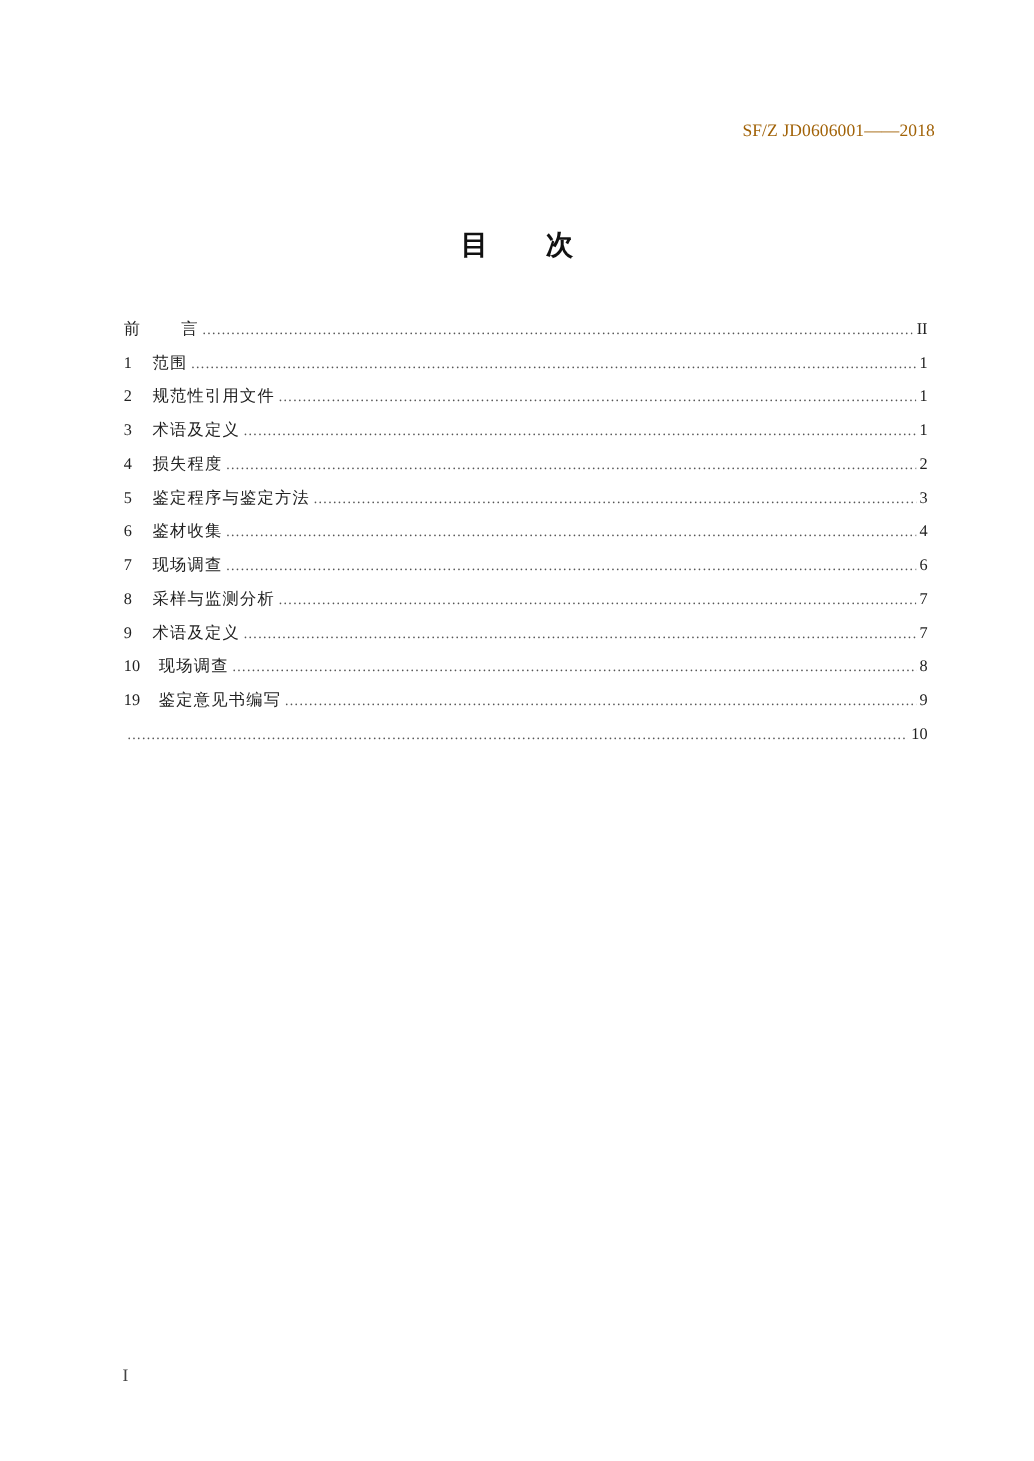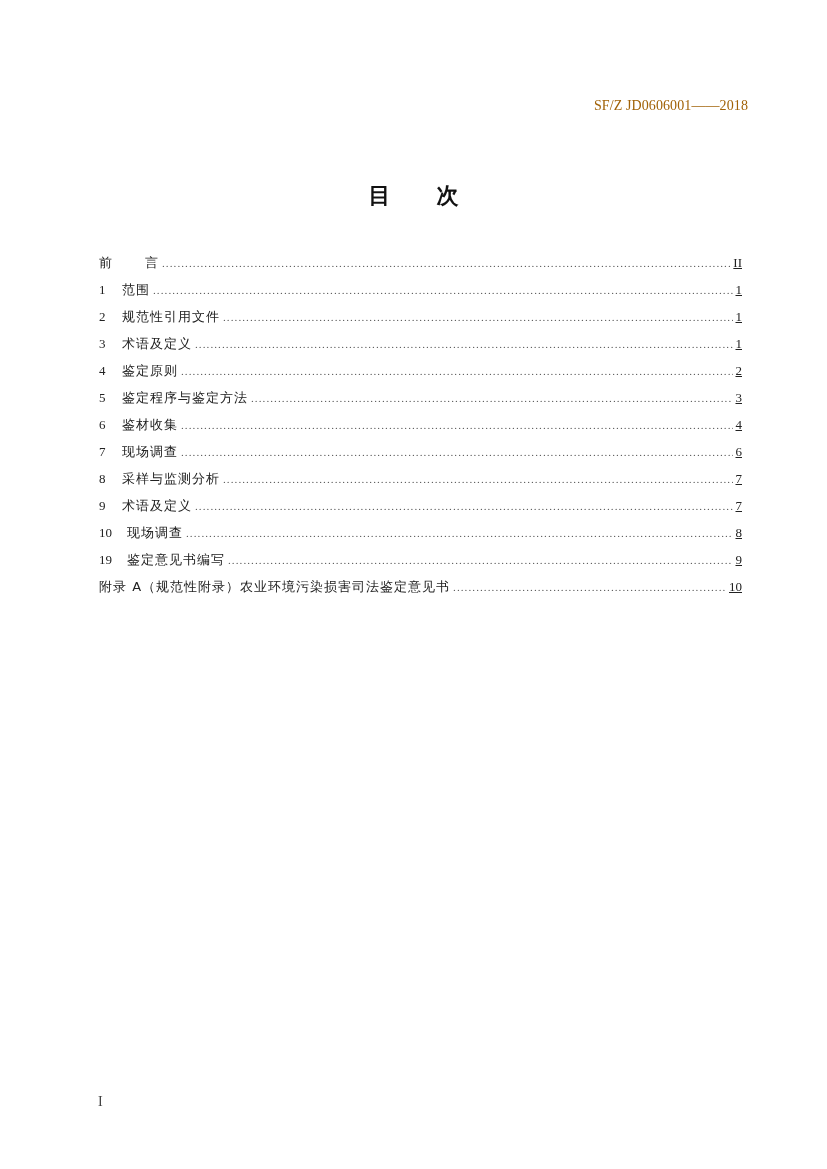--- a/index.html
+++ b/index.html
@@ -69,21 +69,20 @@
       font-size: 11px;
       letter-spacing: 1.1px;
     }
     .toc-dots::after {
       content: "..................................................................................................................................................................................................................................................";
     }
     .toc-page {
       font-family: "Liberation Serif", "DejaVu Serif", serif;
       white-space: nowrap;
       text-align: right;
-      text-decoration: underline;
     }
     .footer-page {
       position: absolute;
       top: 1094px;
       left: 98px;
       font-family: "Liberation Serif", "DejaVu Serif", serif;
       font-size: 14px;
       color: #444;
     }
   </style>
@@ -122,21 +121,21 @@
 
   <div class="toc-row">
     <span class="toc-num" style="width:23px;">3</span>
     <span class="toc-label">术语及定义</span>
     <span class="toc-dots"></span>
     <span class="toc-page">1</span>
   </div>
 
   <div class="toc-row">
     <span class="toc-num" style="width:23px;">4</span>
-    <span class="toc-label">鉴定原则</span>
+    <span class="toc-label">损失程度</span>
     <span class="toc-dots"></span>
     <span class="toc-page">2</span>
   </div>
 
   <div class="toc-row">
     <span class="toc-num" style="width:23px;">5</span>
     <span class="toc-label">鉴定程序与鉴定方法</span>
     <span class="toc-dots"></span>
     <span class="toc-page">3</span>
   </div>
@@ -177,19 +176,18 @@
   </div>
 
   <div class="toc-row">
     <span class="toc-num" style="width:28px;">19</span>
     <span class="toc-label">鉴定意见书编写</span>
     <span class="toc-dots"></span>
     <span class="toc-page">9</span>
   </div>
 
   <div class="toc-row">
-    <span class="toc-label">附录 A（规范性附录）农业环境污染损害司法鉴定意见书</span>
     <span class="toc-dots"></span>
     <span class="toc-page">10</span>
   </div>
 </div>
 
 <div class="footer-page">I</div>
 
 </body></html>

